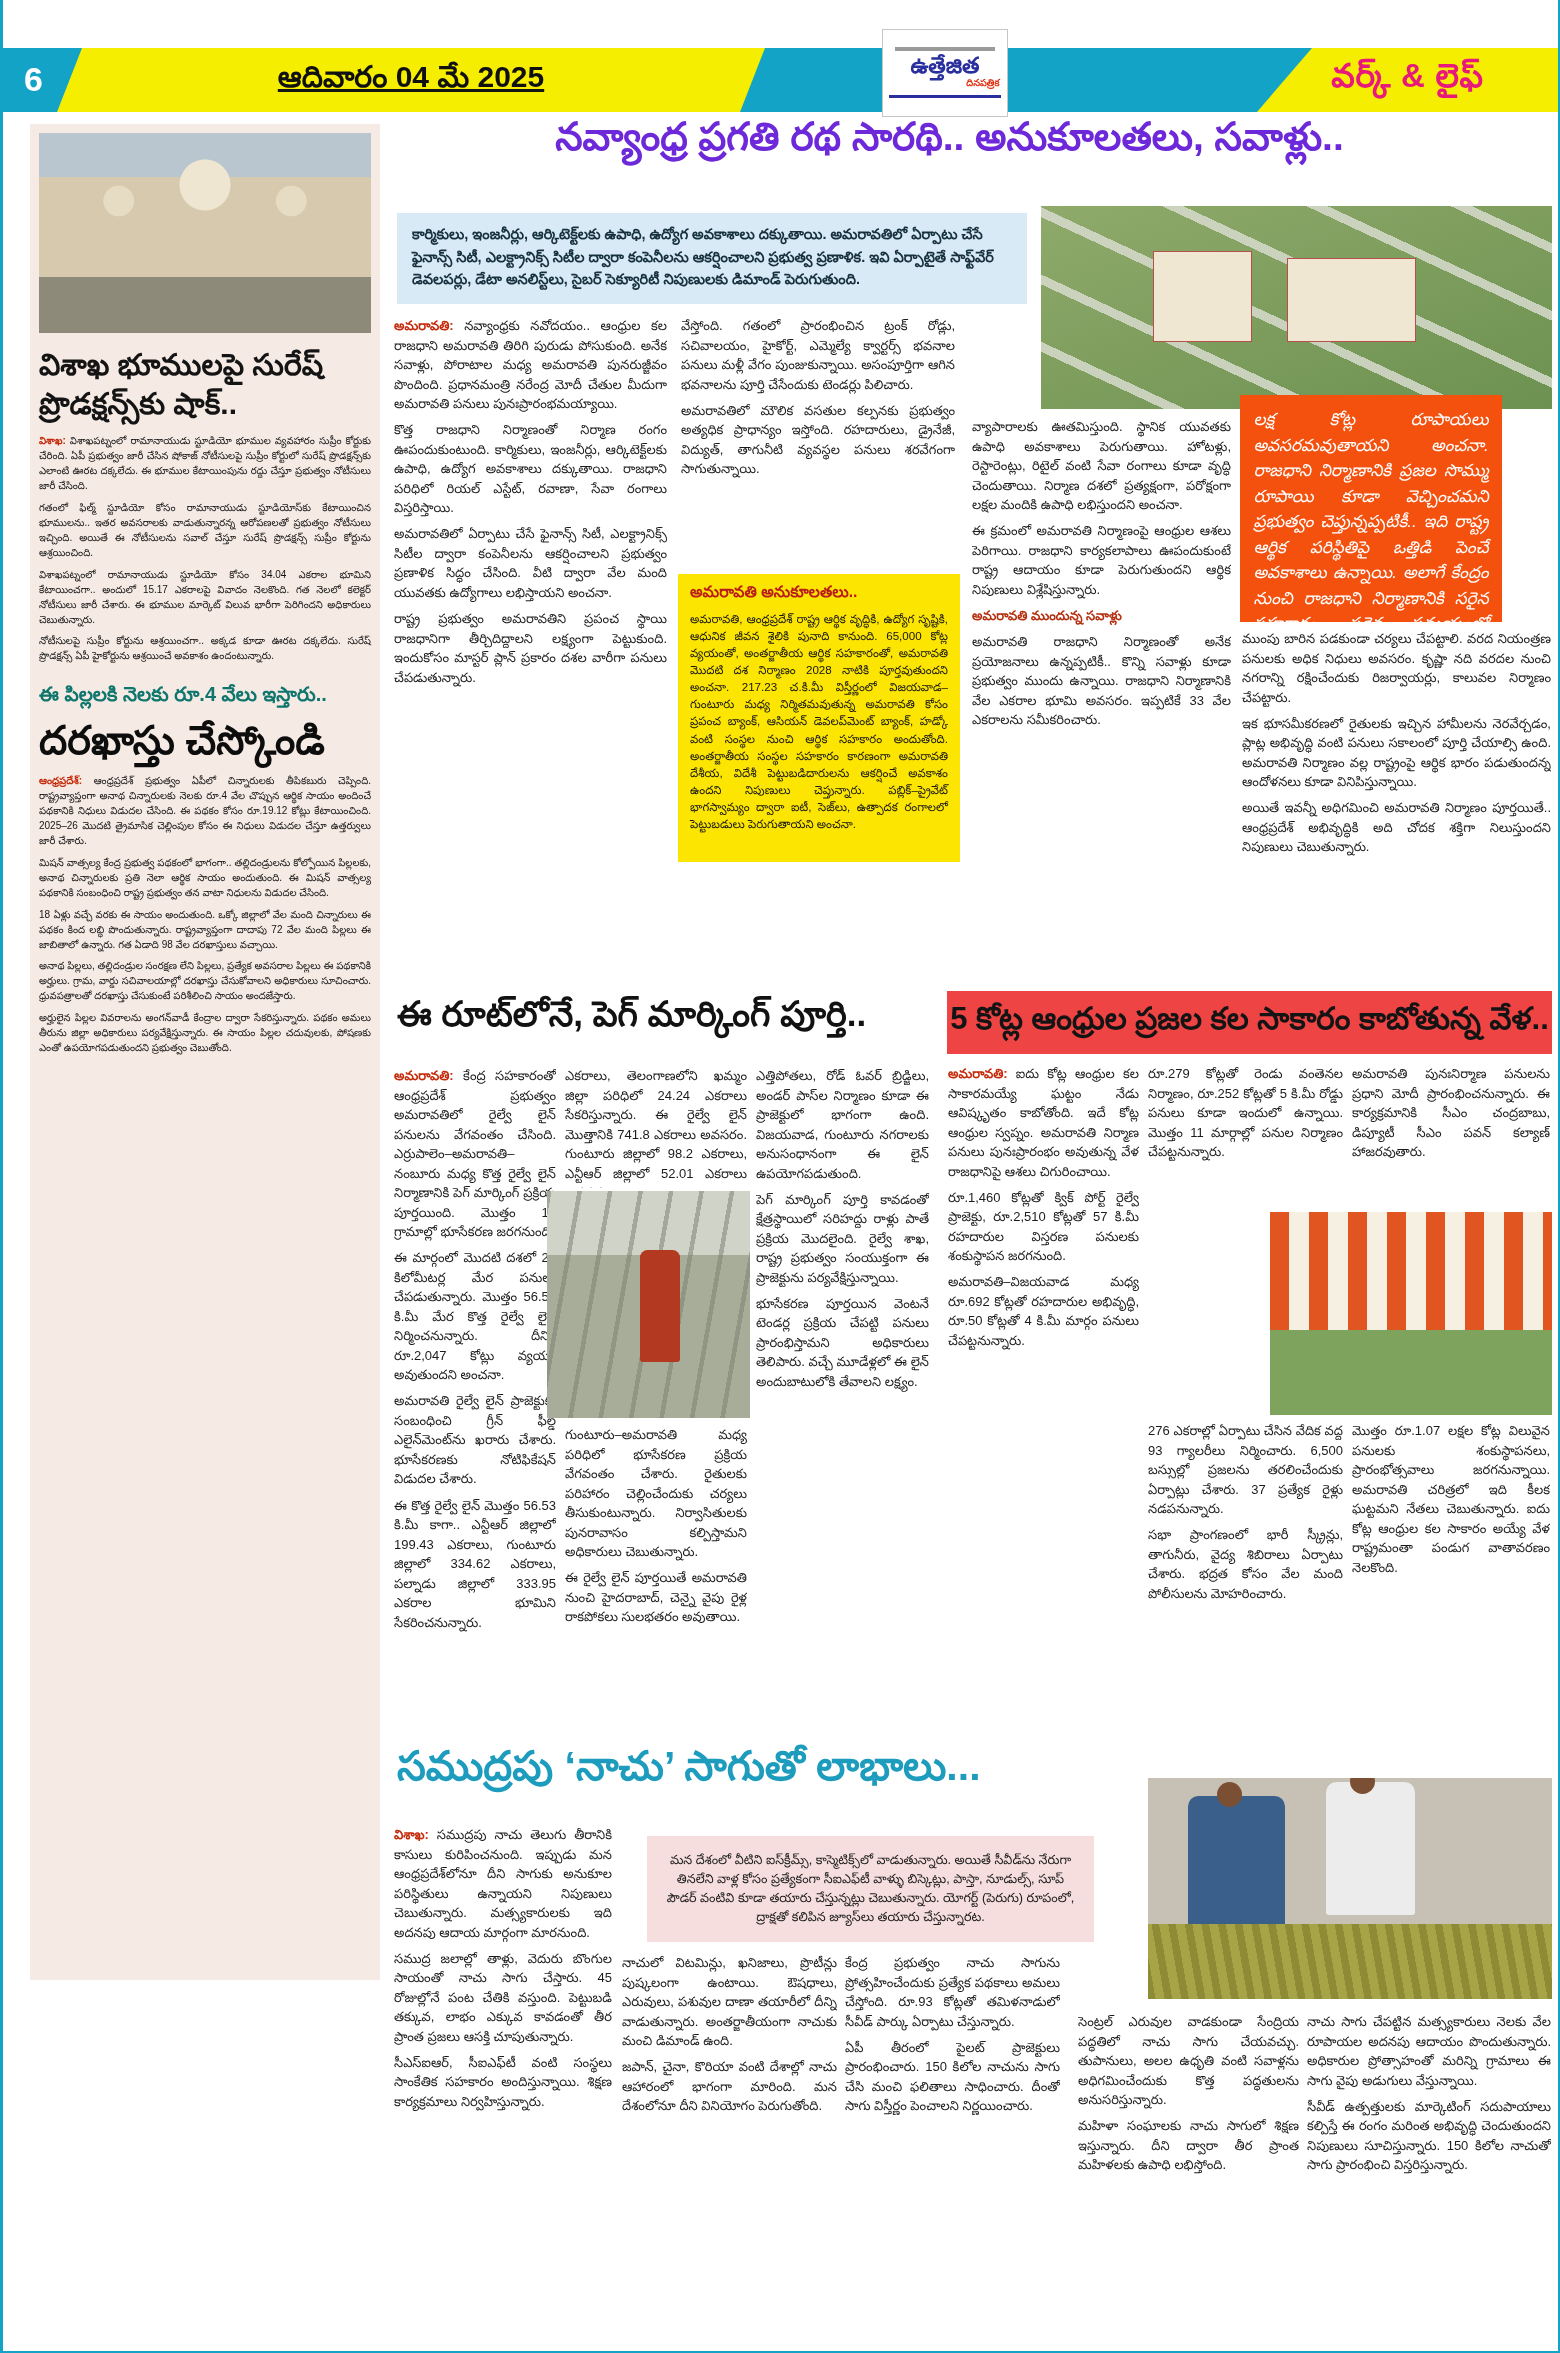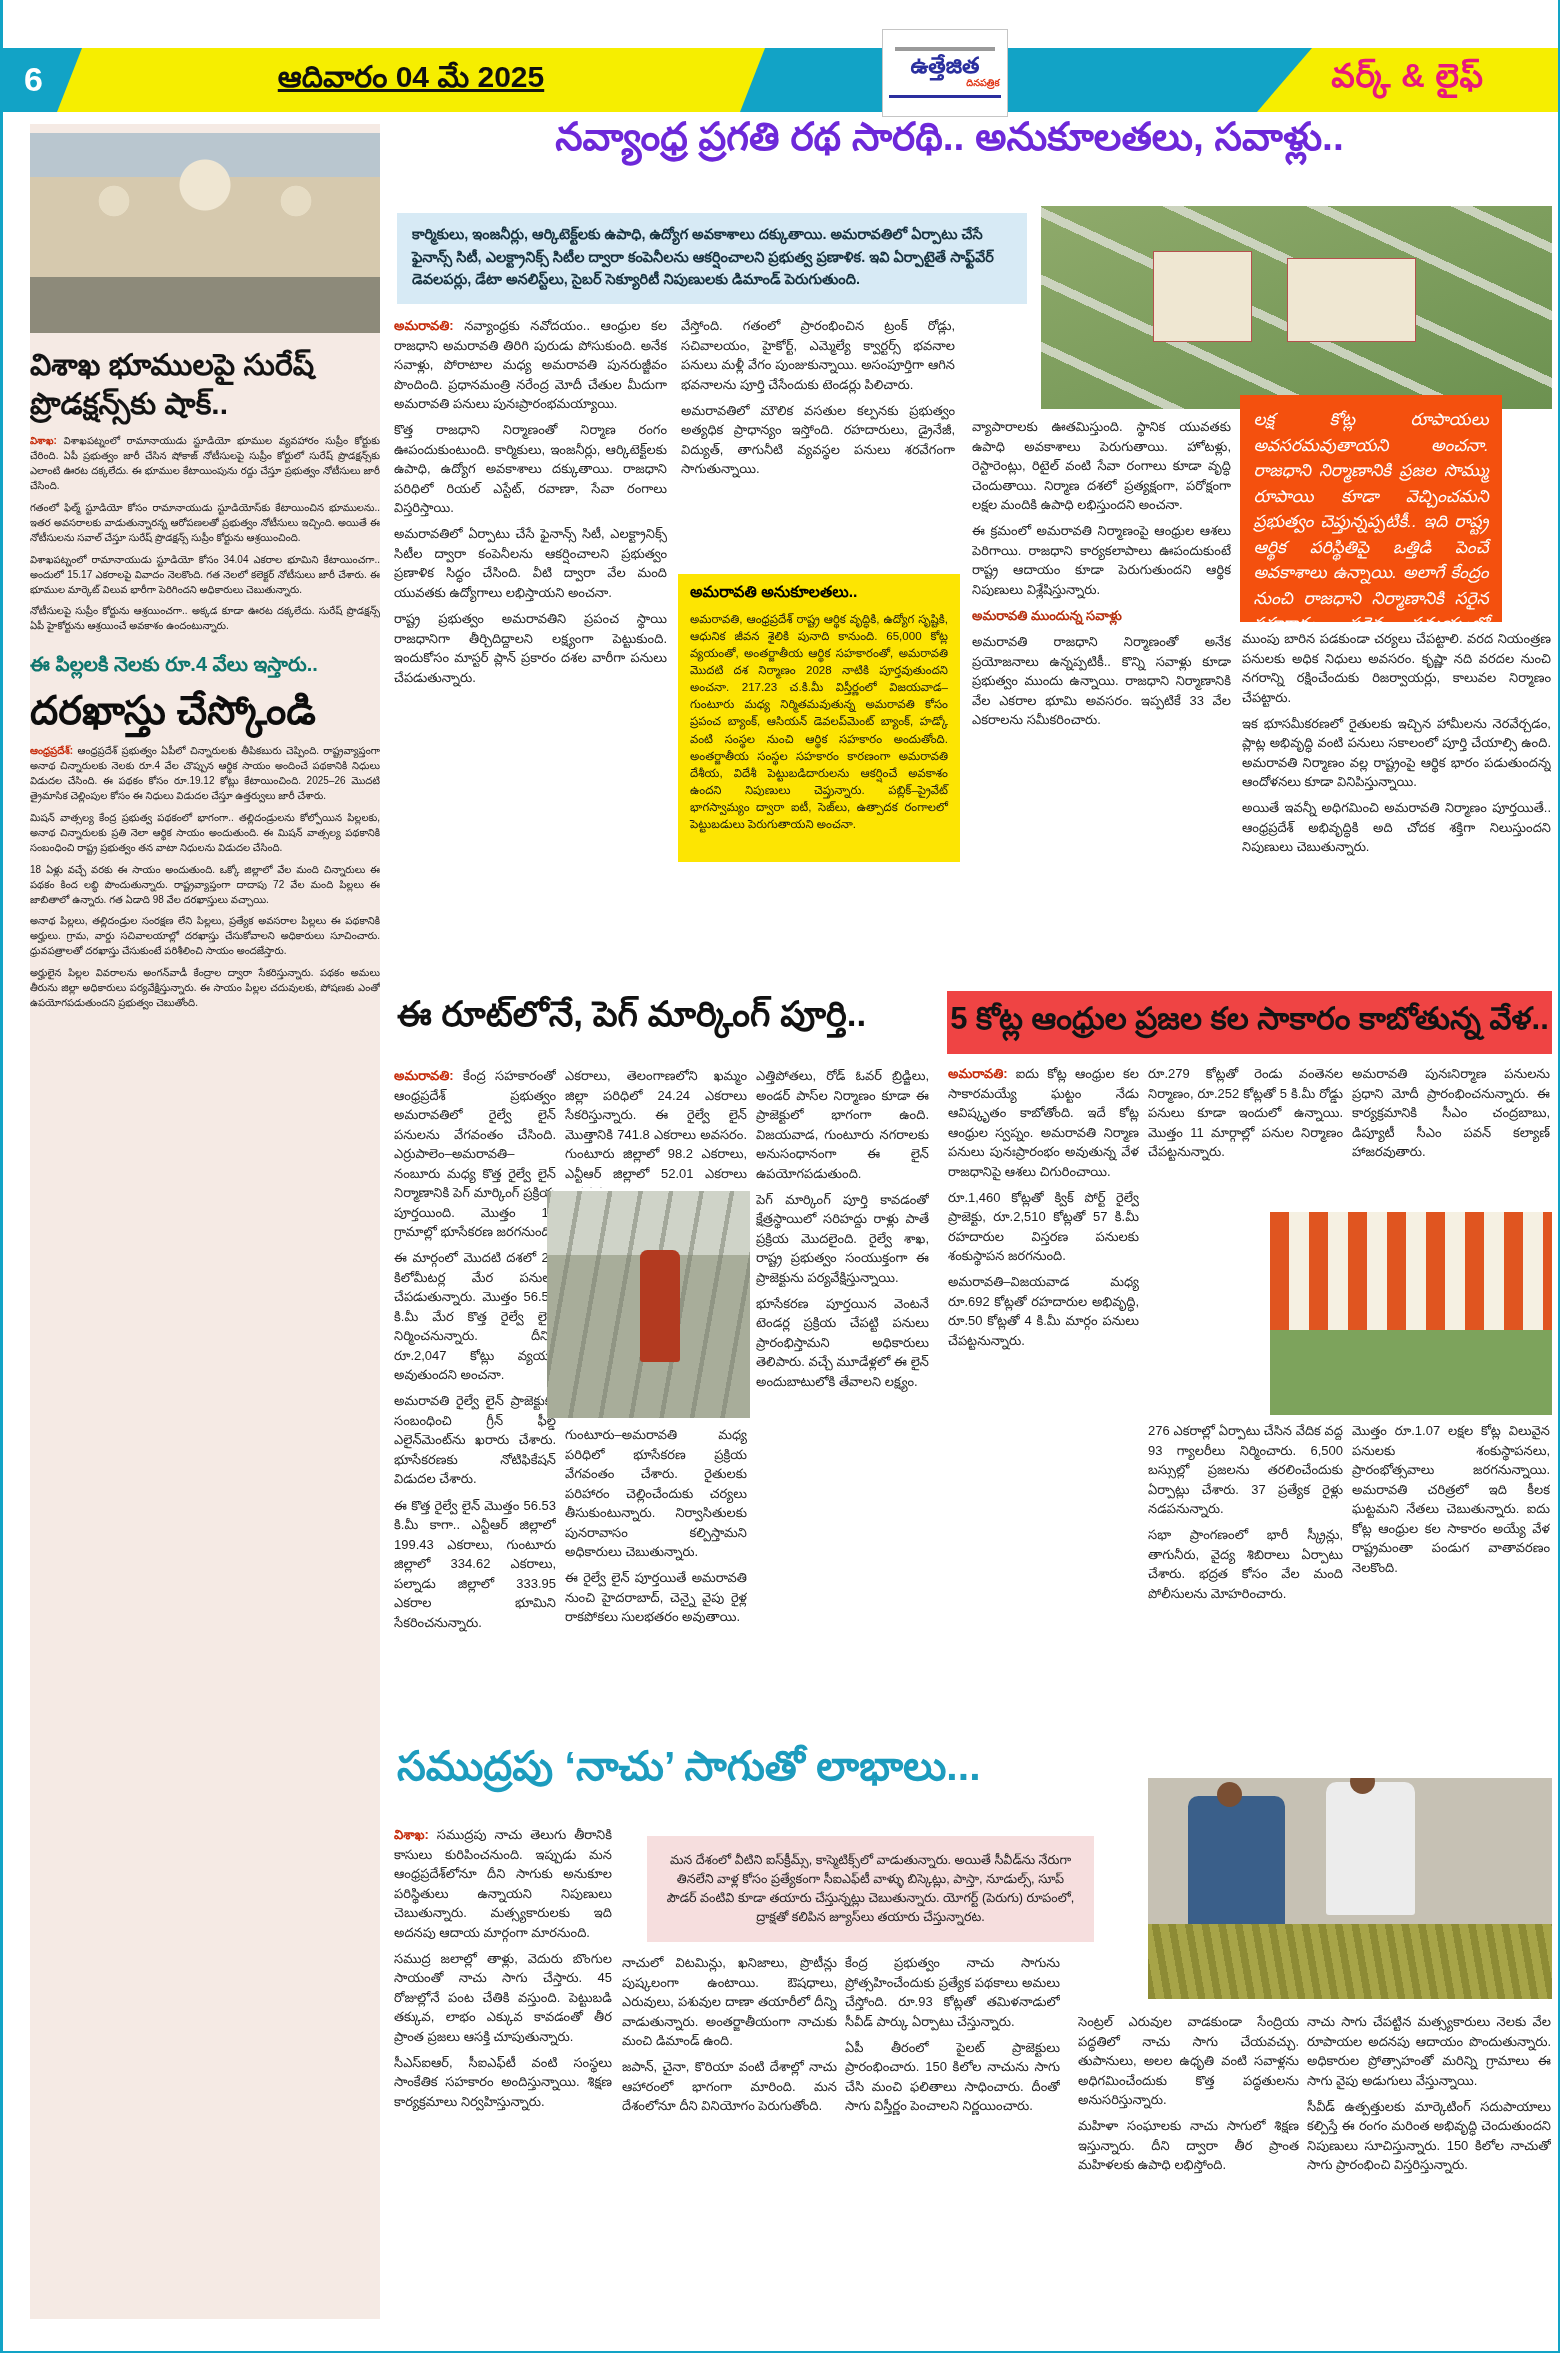--- a/index.html
+++ b/index.html
@@ -35,31 +35,31 @@
   .h-left1{font-size:30px;font-weight:bold;line-height:1.3;color:#141414;margin:12px 0 10.4px 0;}
   .kicker{font-size:20px;font-weight:bold;color:#0f766e;margin:19.4px 0 6px 0;}
   .h-left2{font-size:40px;font-weight:bold;color:#0d0d0d;line-height:1.15;margin:0 0 10.4px 0;}
   .h-peg{position:absolute;left:394px;top:994px;width:547px;height:58px;font-size:35px;font-weight:bold;color:#121212;white-space:nowrap;overflow:hidden;}
   .h-dream{position:absolute;left:944px;top:991px;width:605px;height:63px;background:#ef4444;display:flex;align-items:center;justify-content:center;}
   .h-dream span{font-size:31px;font-weight:bold;color:#141414;white-space:nowrap;}
   .h-sea{position:absolute;left:394px;top:1743px;width:708px;height:63px;font-size:41px;font-weight:bold;color:#1d9cbe;white-space:nowrap;overflow:hidden;}
   
   .ybox{position:absolute;left:675px;top:574px;width:282px;height:288px;background:#fde502;box-sizing:border-box;
         padding:9px 12px;overflow:hidden;}
-  .ybox .ybt{color:#000000;font-weight:bold;font-size:15.7px;margin-bottom:4.5px;}
+  .ybox .ybt{color:#b91c1c;font-weight:bold;font-size:15.7px;margin-bottom:4.5px;}
   .ybox .ybb{font-size:11.6px;line-height:1.48;text-align:justify;color:#161616;}
   .obox{position:absolute;left:1237px;top:395px;width:262px;height:227px;background:#f4500e;box-sizing:border-box;
         padding:12px 13.4px;overflow:hidden;}
   .obox .obb{color:#fff;font-size:17px;line-height:1.5;text-align:justify;font-style:italic;}
   .pbox{position:absolute;left:644px;top:1836px;width:447px;height:106px;background:#f6dede;box-sizing:border-box;
         padding:10.4px 15px;display:flex;align-items:center;overflow:hidden;}
   .pbox .pbb{font-size:12.7px;line-height:1.5;text-align:center;color:#1b1b1b;}
   
-  .sidebar{position:absolute;left:27px;top:124px;width:350px;height:2195px;background:#f5eae4;
-           box-sizing:border-box;padding:9px 0;overflow:hidden;}
+  .sidebar{position:absolute;left:27px;top:124px;width:350px;height:1856px;background:#f5eae4;
+           box-sizing:border-box;padding:9px 9px;overflow:hidden;}
   .sidebar .col-inline{font-size:10px;line-height:1.5;text-align:justify;}
   .sidebar .col-inline p{margin:0 0 6.7px 0;}
   
   .photo{position:absolute;overflow:hidden;}
   .ph-sc{width:100%;height:200px;position:relative;overflow:hidden;
      background:radial-gradient(circle at 50% 26%,#efe6d2 0 25px,transparent 26px),
                 radial-gradient(circle at 24% 34%,#e6dcc4 0 15px,transparent 15.7px),
                 radial-gradient(circle at 76% 34%,#e6dcc4 0 15px,transparent 15.7px),
                 linear-gradient(180deg,#b9c6cf 0 22%,#d6c9ae 22% 72%,#8d8a7a 72% 100%);}
   .ph-aerial{left:1038px;top:206px;width:511px;height:203px;

